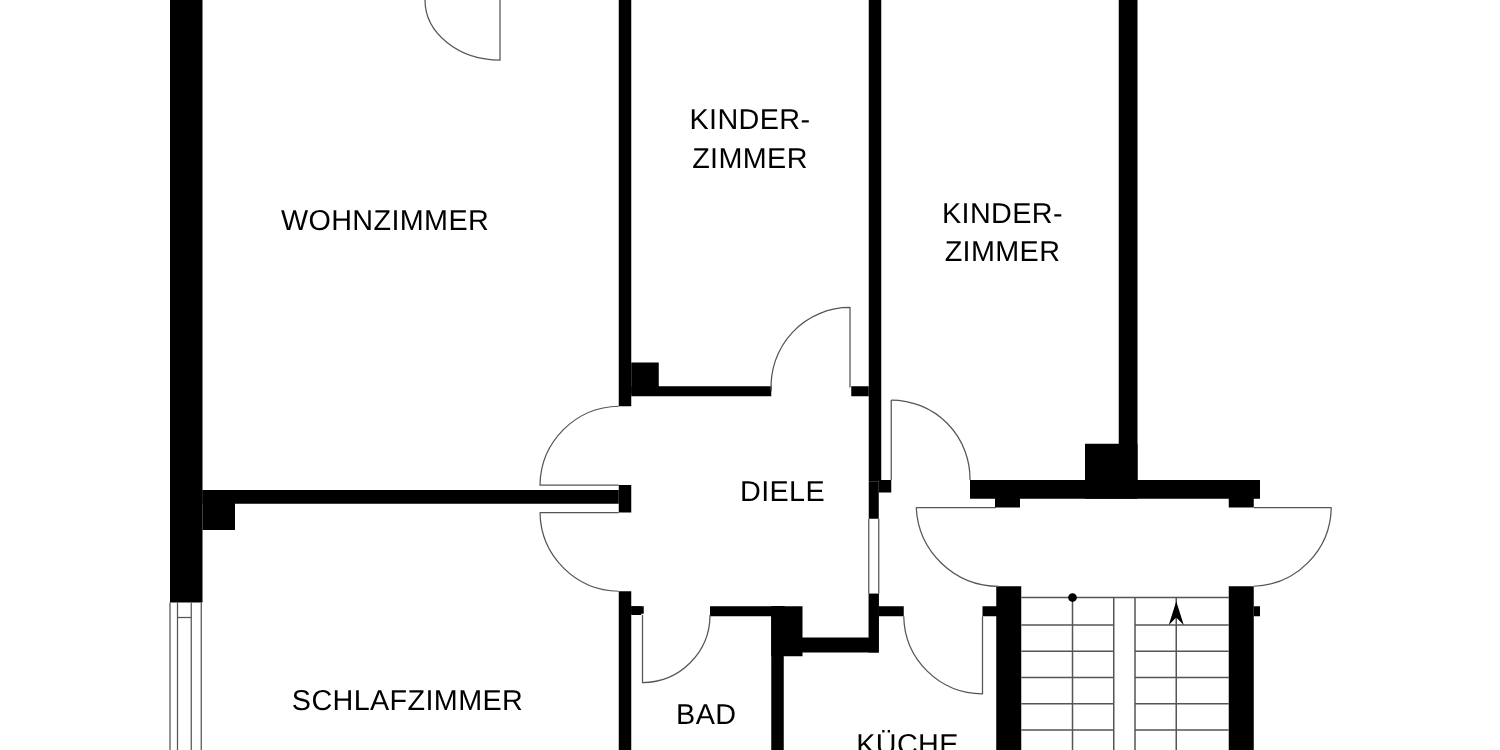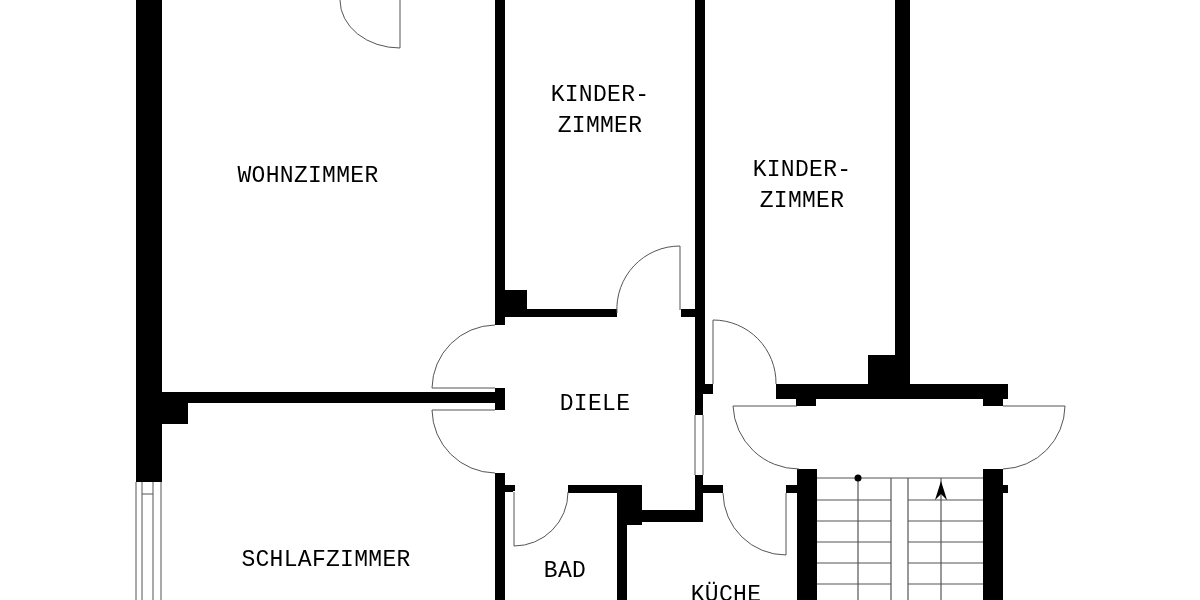--- a/index.html
+++ b/index.html
@@ -4,21 +4,21 @@
 <style>
   html, body { margin: 0; padding: 0; background: #ffffff; }
   body { width: 1200px; height: 600px; overflow: hidden; position: relative; }
   #plan { position: absolute; left: 0; top: 0; width: 1200px; height: 600px; }
   .wall { fill: #000000; }
   .door { fill: none; stroke: #555555; stroke-width: 1; }
   .thin { fill: none; stroke: #555555; stroke-width: 1; }
   .stair { fill: none; stroke: #555555; stroke-width: 1.2; }
   .room-label {
     position: absolute;
-    font-family: Liberation Mono, monospace;
+    font-family: Liberation Sans, sans-serif;
     font-size: 23px;
     color: #000000;
     text-align: center;
     line-height: 31px;
     white-space: pre;
     letter-spacing: 0.3px;
   }
 </style>
 </head>
 <body>
@@ -136,16 +136,16 @@
   </g>
   <circle cx="858" cy="478" r="3.5" fill="#000"></circle>
   <path d="M 941 481 L 935 500 L 941 494 L 947 500 Z" fill="#000"></path>
 </svg>
 
 <div class="room-label" style="left:193px; top:161px; width:230px;">WOHNZIMMER</div>
 <div class="room-label" style="left:520px; top:80px; width:160px;">KINDER-
 ZIMMER</div>
 <div class="room-label" style="left:722px; top:155px; width:160px;">KINDER-
 ZIMMER</div>
-<div class="room-label" style="left:530px; top:389px; width:130px;">DIELE</div>
+<div class="room-label" style="left:530px; top:378px; width:130px;text-align:right;">DIELE</div>
 <div class="room-label" style="left:196px; top:545px; width:260px;">SCHLAFZIMMER</div>
 <div class="room-label" style="left:520px; top:556px; width:90px;">BAD</div>
 <div class="room-label" style="left:666px; top:580px; width:120px;">KÜCHE</div>
 
 </body></html>

